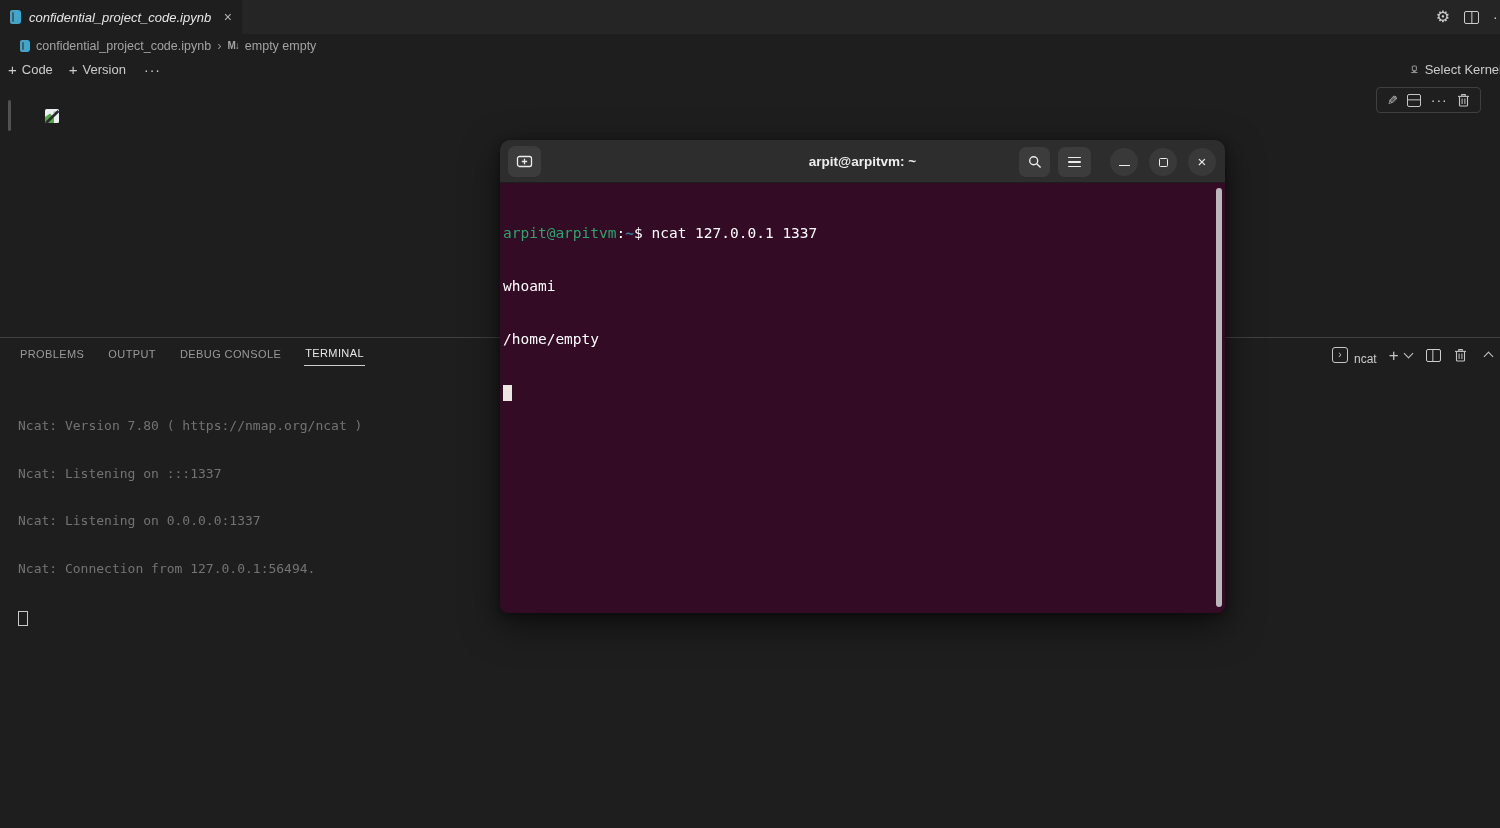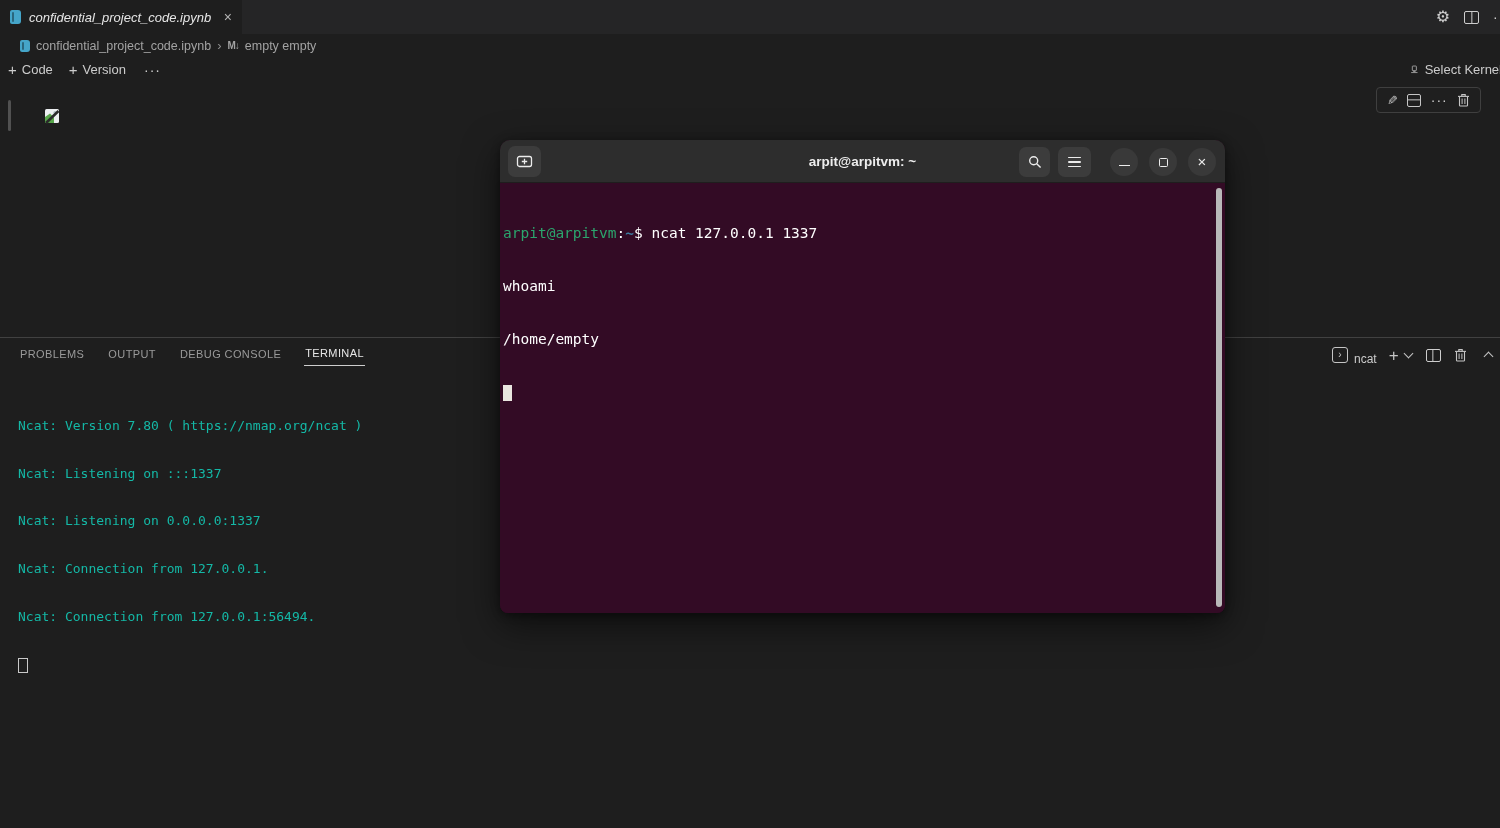--- a/index.html
+++ b/index.html
@@ -53,21 +53,21 @@
             font-size:10px;line-height:1;color:#c5c5c5;}
   .term-name{font-size:12px;color:#cccccc;margin-top:8px;}
   .pa-plus{font-size:17px;font-weight:300;line-height:1;margin-right:6px;cursor:pointer;}
   .chev{width:6px;height:6px;border-right:1.4px solid #c5c5c5;border-bottom:1.4px solid #c5c5c5;display:inline-block;cursor:pointer;}
   .chev.down{transform:rotate(45deg);margin:-3px 14px 0 0;}
   .chev.up{transform:rotate(-135deg);margin:3px 14px 0 2px;}
   .pa-split{margin-right:13px;cursor:pointer;}
   .pa-trash{margin-right:16px;cursor:pointer;display:flex;}
 
   .vs-term{position:absolute;left:18px;top:386px;font-family:"DejaVu Sans Mono",monospace;font-size:13px;line-height:15.9px;
-           color:#14b8a6;white-space:pre;}
+           color:#737373;white-space:pre;}
   .vs-cursor{width:8px;height:13px;border:1px solid #c9c9c9;margin-top:2px;}
 
   
   .gterm{position:absolute;left:500px;top:140px;width:725px;height:473px;border-radius:10px 10px 8px 8px;
          box-shadow:0 12px 36px rgba(0,0,0,.55), 0 2px 8px rgba(0,0,0,.4);overflow:hidden;background:#330b25;}
   .gterm-titlebar{position:absolute;top:0;left:0;right:0;height:43px;background:#2d2d2d;border-bottom:1px solid #1f1e1e;box-sizing:border-box;}
   .gterm-title{position:absolute;left:0;right:0;top:0;height:43px;line-height:43px;text-align:center;
                font-size:13.5px;font-weight:bold;color:#ededed;pointer-events:none;}
   .hbtn{position:absolute;background:#3c3c3c;display:flex;align-items:center;justify-content:center;cursor:pointer;}
   .hbtn.sq{border-radius:7px;}
@@ -182,21 +182,20 @@
       <line x1="7.9" y1="5.5" x2="7.9" y2="11" stroke="#c5c5c5" stroke-width="1"></line>
     </svg>
     <span class="chev up"></span>
 
   </div>
 
   <div class="vs-term">
     <div>Ncat: Version 7.80 ( https://nmap.org/ncat )</div>
     <div>Ncat: Listening on :::1337</div>
     <div>Ncat: Listening on 0.0.0.0:1337</div>
-    <div>Ncat: Connection from 127.0.0.1.</div>
     <div>Ncat: Connection from 127.0.0.1:56494.</div>
     <div class="vs-cursor"></div>
   </div>
 
   <div class="gterm">
     <div class="gterm-titlebar">
       <div class="hbtn sq newtab">
         <svg width="17" height="15" viewBox="0 0 17 15">
           <rect x="1.5" y="2.5" width="14" height="10" rx="2" fill="none" stroke="#ececec" stroke-width="1.3"></rect>
           <line x1="8.5" y1="4.8" x2="8.5" y2="10.2" stroke="#ececec" stroke-width="1.3"></line>

